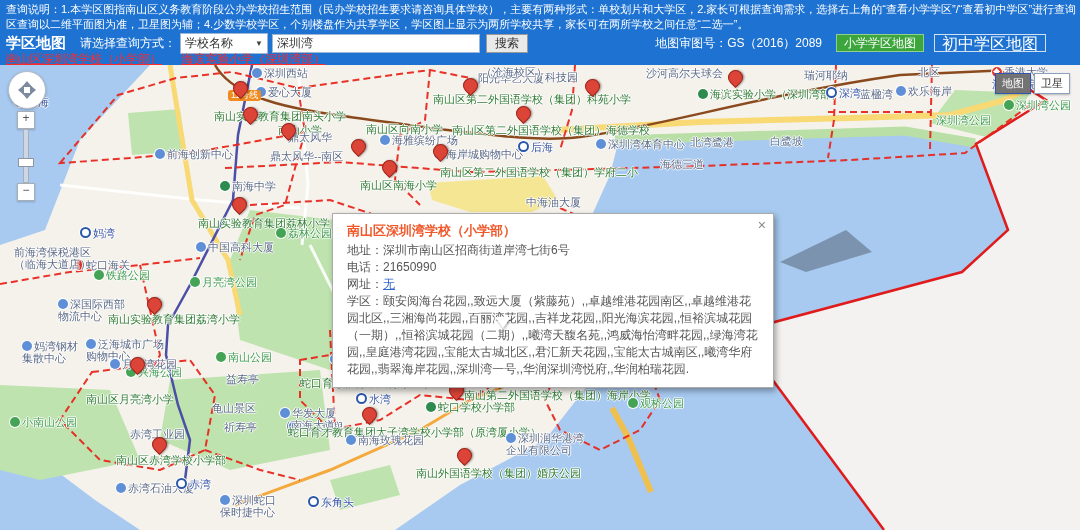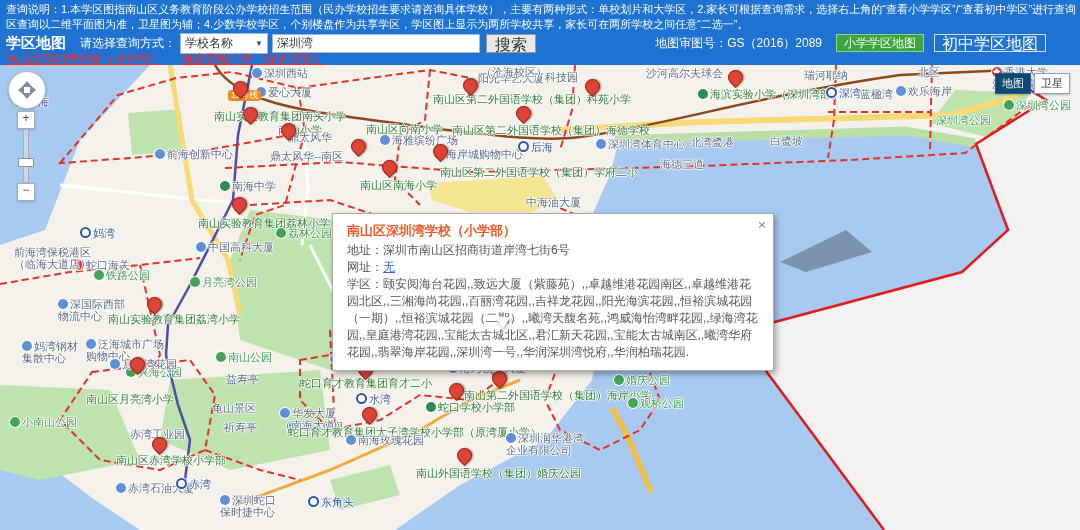--- a/index.html
+++ b/index.html
@@ -8,21 +8,21 @@
   
   #header{position:absolute;left:0;top:0;width:1080px;height:65px;background:#1d72d2;color:#fff;}
   #banner{padding:2px 6px 0 6px;font-size:11px;line-height:15px;white-space:nowrap;overflow:hidden;}
   #toolbar{position:absolute;left:0;top:33px;width:1080px;height:20px;display:flex;align-items:center;}
   .app-title{font-size:15px;font-weight:bold;margin:0 14px 0 6px;}
   .query-label{font-size:12px;margin-right:4px;}
   .fake-select{background:#fff;color:#333;font-size:12px;height:19px;line-height:19px;
       padding:0 4px;border:1px solid #9db6d4;width:78px;display:flex;justify-content:space-between;align-items:center;}
   .fake-select .arrow{font-size:8px;color:#444;}
   .search-input{height:17px;width:198px;border:1px solid #9db6d4;font-size:12px;padding:0 4px;color:#333;margin-left:4px;}
-  .search-btn{height:19px;margin-left:6px;font-size:16px;background:#e9e9e9;border:1px solid #999;
+  .search-btn{height:19px;margin-left:6px;font-size:12px;background:#e9e9e9;border:1px solid #999;
       color:#333;padding:0 8px;cursor:pointer;}
   .license{font-size:12px;margin-left:auto;}
   .btn-primary-map{background:#3ca53c;border:1px solid #8fd08f;color:#fff;font-size:12px;
       height:18px;line-height:17px;padding:0 7px;margin-left:14px;cursor:pointer;}
   .btn-middle-map{background:transparent;border:1px solid #cfe0f2;color:#fff;font-size:16px;
       height:18px;line-height:17px;padding:0 7px;margin-left:10px;margin-right:34px;cursor:pointer;}
   #result-links{position:absolute;left:6px;top:51px;font-size:12px;}
   #result-links a{color:#ff2a2a;text-decoration:underline;margin-right:16px;cursor:pointer;}
   
   #map{position:absolute;left:0;top:65px;width:1080px;height:465px;background:#f5f2ec;overflow:hidden;}
@@ -68,21 +68,21 @@
   #zoomctl{position:absolute;left:17px;top:46px;width:18px;}
   .zbtn{width:16px;height:16px;background:#fff;border:1px solid #a7aeb8;color:#555;
       font-size:12px;line-height:13px;text-align:center;cursor:pointer;box-shadow:0 1px 2px rgba(0,0,0,.2);}
   #ztrack{width:4px;height:52px;background:#cdd6e4;border:1px solid #a7aeb8;margin:0 auto;position:relative;}
   #zhandle{position:absolute;left:-6px;top:28px;width:14px;height:7px;background:#fff;
       border:1px solid #8d95a3;cursor:pointer;}
   
   #maptype{position:absolute;right:10px;top:8px;display:flex;}
   .mt-btn{font-size:11px;padding:2px 6px;border:1px solid #8ba0bd;background:#fff;color:#333;
       box-shadow:0 1px 2px rgba(0,0,0,.25);cursor:pointer;}
-  .mt-btn.active{background:#0c4a6e;border-color:#2f55b0;color:#fff;margin-right:3px;}
+  .mt-btn.active{background:#737373;border-color:#2f55b0;color:#fff;margin-right:3px;}
 </style>
 </head>
 <body>
 
 <div id="header">
   <div id="banner">
     <div>查询说明：1.本学区图指南山区义务教育阶段公办学校招生范围（民办学校招生要求请咨询具体学校），主要有两种形式：单校划片和大学区，2.家长可根据查询需求，选择右上角的“查看小学学区”/“查看初中学区”进行查询；当鼠标移至某校片区，地图显示红色边界内黄色区域为某校的学区，3.学</div>
     <div>区查询以二维平面图为准，卫星图为辅；4.少数学校学区，个别楼盘作为共享学区，学区图上显示为两所学校共享，家长可在两所学校之间任意“二选一”。</div>
   </div>
   <div id="toolbar">
@@ -272,20 +272,21 @@
       <div class="pin" style="left: 449px; top: 318px;"></div>
       <div class="pin" style="left: 457px; top: 383px;"></div>
       <div class="pin" style="left: 492px; top: 306px;"></div>
       <div class="pin big" style="left: 493px; top: 255px;"></div>
     </div>
 
   <div id="popup">
     <div class="close">×</div>
     <div class="title">南山区深圳湾学校（小学部）</div>
     <div><span>地址：</span><span>深圳市南山区招商街道岸湾七街6号</span></div>
+    <div><span>电话：</span><span>21650990</span></div>
     <div><span>网址：</span><span class="link">无</span></div>
     <div><span>学区：</span><span>颐安阅海台花园,,致远大厦（紫藤苑）,,卓越维港花园南区,,卓越维港花园北区,,三湘海尚花园,,百丽湾花园,,吉祥龙花园,,阳光海滨花园,,恒裕滨城花园（一期）,,恒裕滨城花园（二期）,,曦湾天馥名苑,,鸿威海怡湾畔花园,,绿海湾花园,,皇庭港湾花园,,宝能太古城北区,,君汇新天花园,,宝能太古城南区,,曦湾华府花园,,翡翠海岸花园,,深圳湾一号,,华润深圳湾悦府,,华润柏瑞花园.</span></div>
   </div>
   <div id="popup-tail"></div>
 
   <div id="navctl">
     <span class="chev up"></span>
     <span class="chev down"></span>
     <span class="chev left"></span>
     <span class="chev right"></span>

